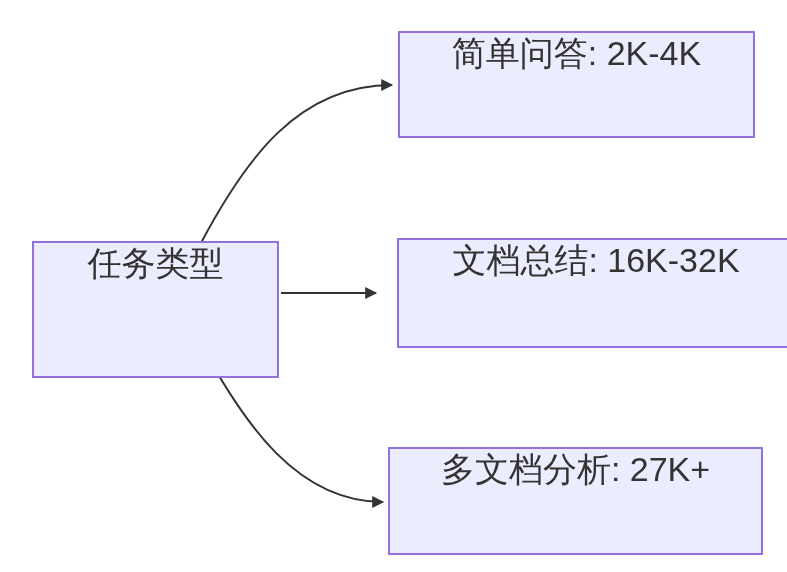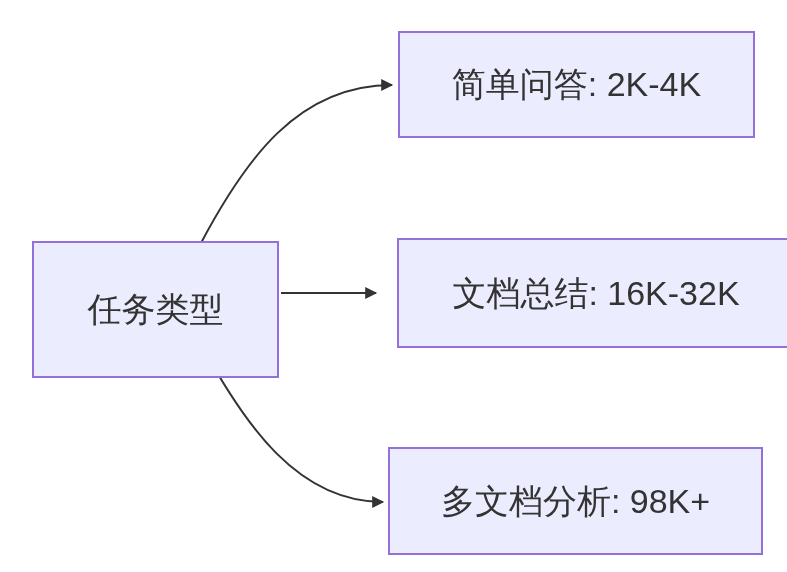--- a/index.html
+++ b/index.html
@@ -28,21 +28,21 @@
     stroke: #333333;
     stroke-width: 2px;
   }
   .node {
     position: absolute;
     box-sizing: border-box;
     background: #ECECFF;
     border: 2px solid #9370DB;
     color: #333333;
     display: flex;
-    align-items: center;
+    align-items: flex-start;
     justify-content: center;
     text-align: center;
     font-size: 34px;
     line-height: 1.2;
     white-space: nowrap;
   }
   .node-root   { left: 32px;  top: 241px; width: 247px; height: 137px; }
   .node-top    { left: 398px; top: 31px;  width: 357px; height: 107px; }
   .node-middle { left: 397px; top: 238px; width: 398px; height: 110px; }
   .node-bottom { left: 388px; top: 447px; width: 375px; height: 108px; }
@@ -69,16 +69,16 @@
 
   <div class="node node-top">
     <span>简单问答: 2K-4K</span>
   </div>
 
   <div class="node node-middle">
     <span>文档总结: 16K-32K</span>
   </div>
 
   <div class="node node-bottom">
-    <span>多文档分析: 98K+</span>
+    <span>多文档分析: 27K+</span>
   </div>
 
 </div>
 
 </body></html>

